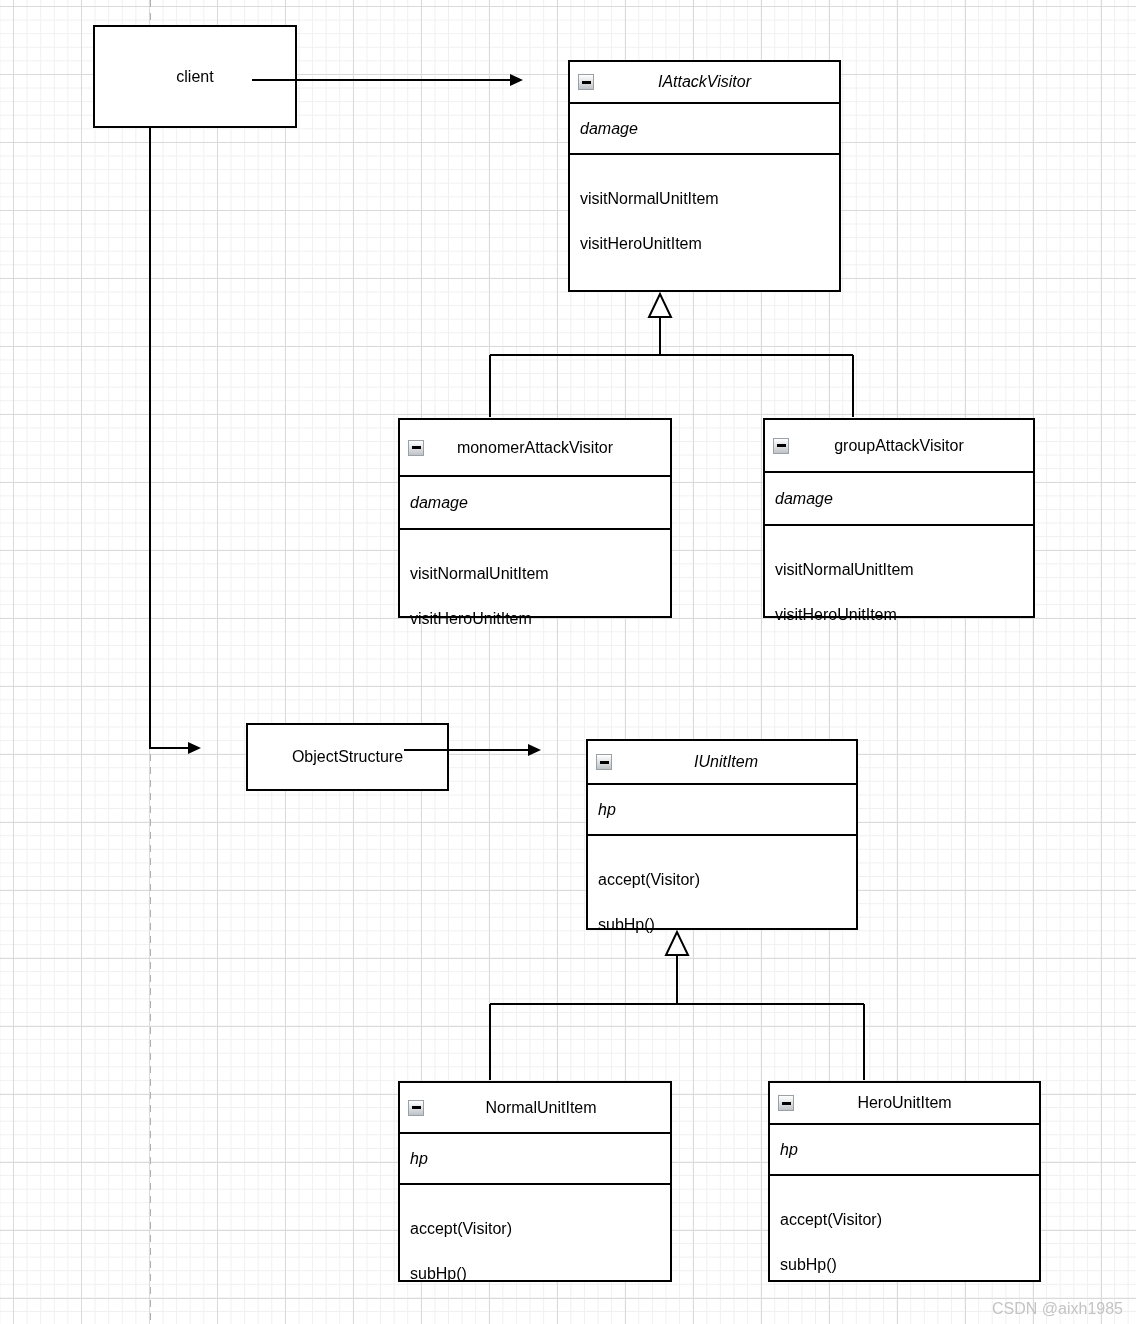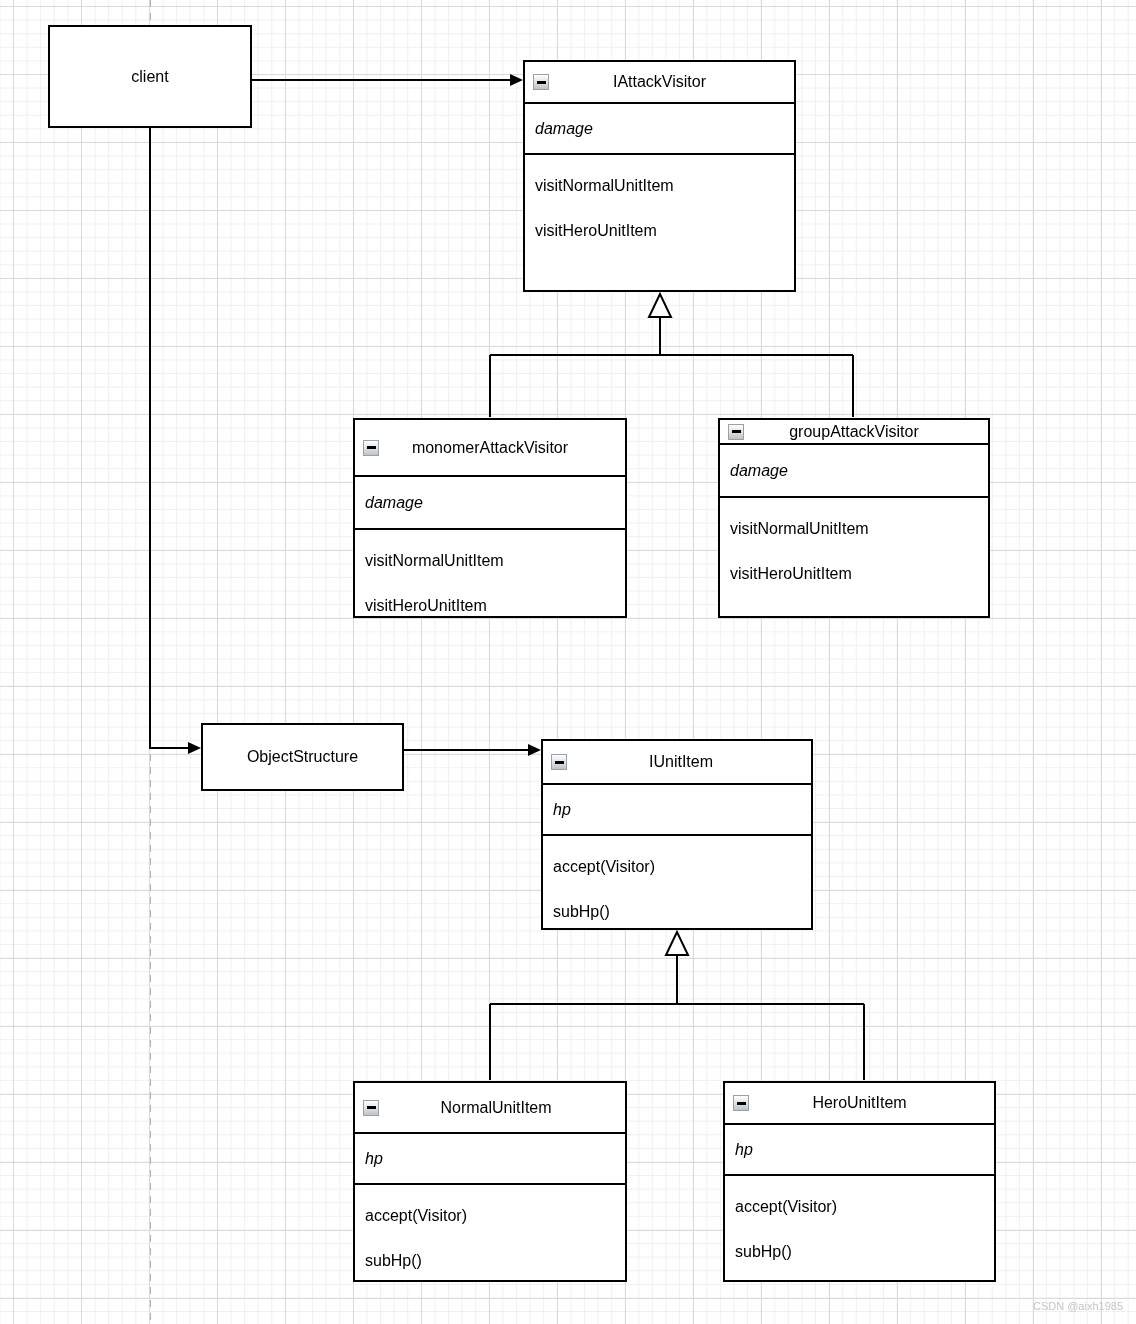--- a/index.html
+++ b/index.html
@@ -15,46 +15,46 @@
       linear-gradient(to right,#dadada 1px,transparent 1px),
       linear-gradient(to bottom,#dadada 1px,transparent 1px),
       linear-gradient(to right,#f0f0f0 1px,transparent 1px),
       linear-gradient(to bottom,#f0f0f0 1px,transparent 1px);
     background-size:68px 68px,68px 68px,13.6px 13.6px,13.6px 13.6px;
     background-position:13px 6px;
   }
   svg.layer{position:absolute;left:0;top:0;width:1136px;height:1324px;}
   .underlay{z-index:0;}
   .edges{z-index:2;}
-  .node{position:absolute;z-index:1;background:#fff;border:2px solid #000;box-sizing:border-box;}
+  .node{position:absolute;z-index:1;background:#fff;border:2px solid #000;box-sizing:border-box;margin-left:45px;}
   .simple-node{display:flex;align-items:center;justify-content:center;font-size:16px;}
   .class-box{font-size:16px;}
   .cb-header{
     position:relative;display:flex;align-items:center;justify-content:center;
     border-bottom:2px solid #000;box-sizing:border-box;
   }
   .cb-title{white-space:nowrap;}
-  .cb-title.italic{}
+  .cb-title.italic{font-style:italic;}
   .collapse-icon{
     position:absolute;left:8px;top:50%;margin-top:-8px;
     width:14px;height:14px;
     border:1px solid #98a1a8;
     background:linear-gradient(180deg,#ffffff 0%,#e3e5e7 45%,#bfc3c7 100%);
     display:flex;align-items:center;justify-content:center;
   }
   .ci-bar{display:block;width:9px;height:3px;background:#000;}
   .cb-attrs{
     display:flex;align-items:center;padding-left:10px;
     border-bottom:2px solid #000;box-sizing:border-box;font-style:italic;
   }
-  .cb-methods{padding-top:8px;}
+  .cb-methods{padding-top:21px;}
   .cb-method-row{height:45px;line-height:45px;padding-left:10px;white-space:nowrap;}
   .watermark{
     position:absolute;z-index:3;top:1300px;right:13px;
-    font-size:11px;color:#c4c4c4;white-space:nowrap;
+    font-size:16px;color:#c4c4c4;white-space:nowrap;
   }
 </style>
 </head>
 <body>
 
 <div class="canvas">
 
   <svg class="layer underlay">
     <line x1="150.5" y1="0" x2="150.5" y2="1324" stroke="#b0b0b0" stroke-width="1" stroke-dasharray="7 6"></line>
   </svg>
@@ -89,21 +89,21 @@
     <div class="cb-attrs" style="height:53px;">
       <span>damage</span>
     </div>
     <div class="cb-methods">
       <div class="cb-method-row">visitNormalUnitItem</div>
       <div class="cb-method-row">visitHeroUnitItem</div>
     </div>
   </div>
 
   <div class="node class-box" style="left:718px;top:418px;width:272px;height:200px;">
-    <div class="cb-header" style="height:25px;">
+    <div class="cb-header" style="height:53px;">
       <span class="collapse-icon">
           <span class="ci-bar"></span>
         </span>
       <span class="cb-title">groupAttackVisitor</span>
     </div>
     <div class="cb-attrs" style="height:53px;">
       <span>damage</span>
     </div>
     <div class="cb-methods">
       <div class="cb-method-row">visitNormalUnitItem</div>

